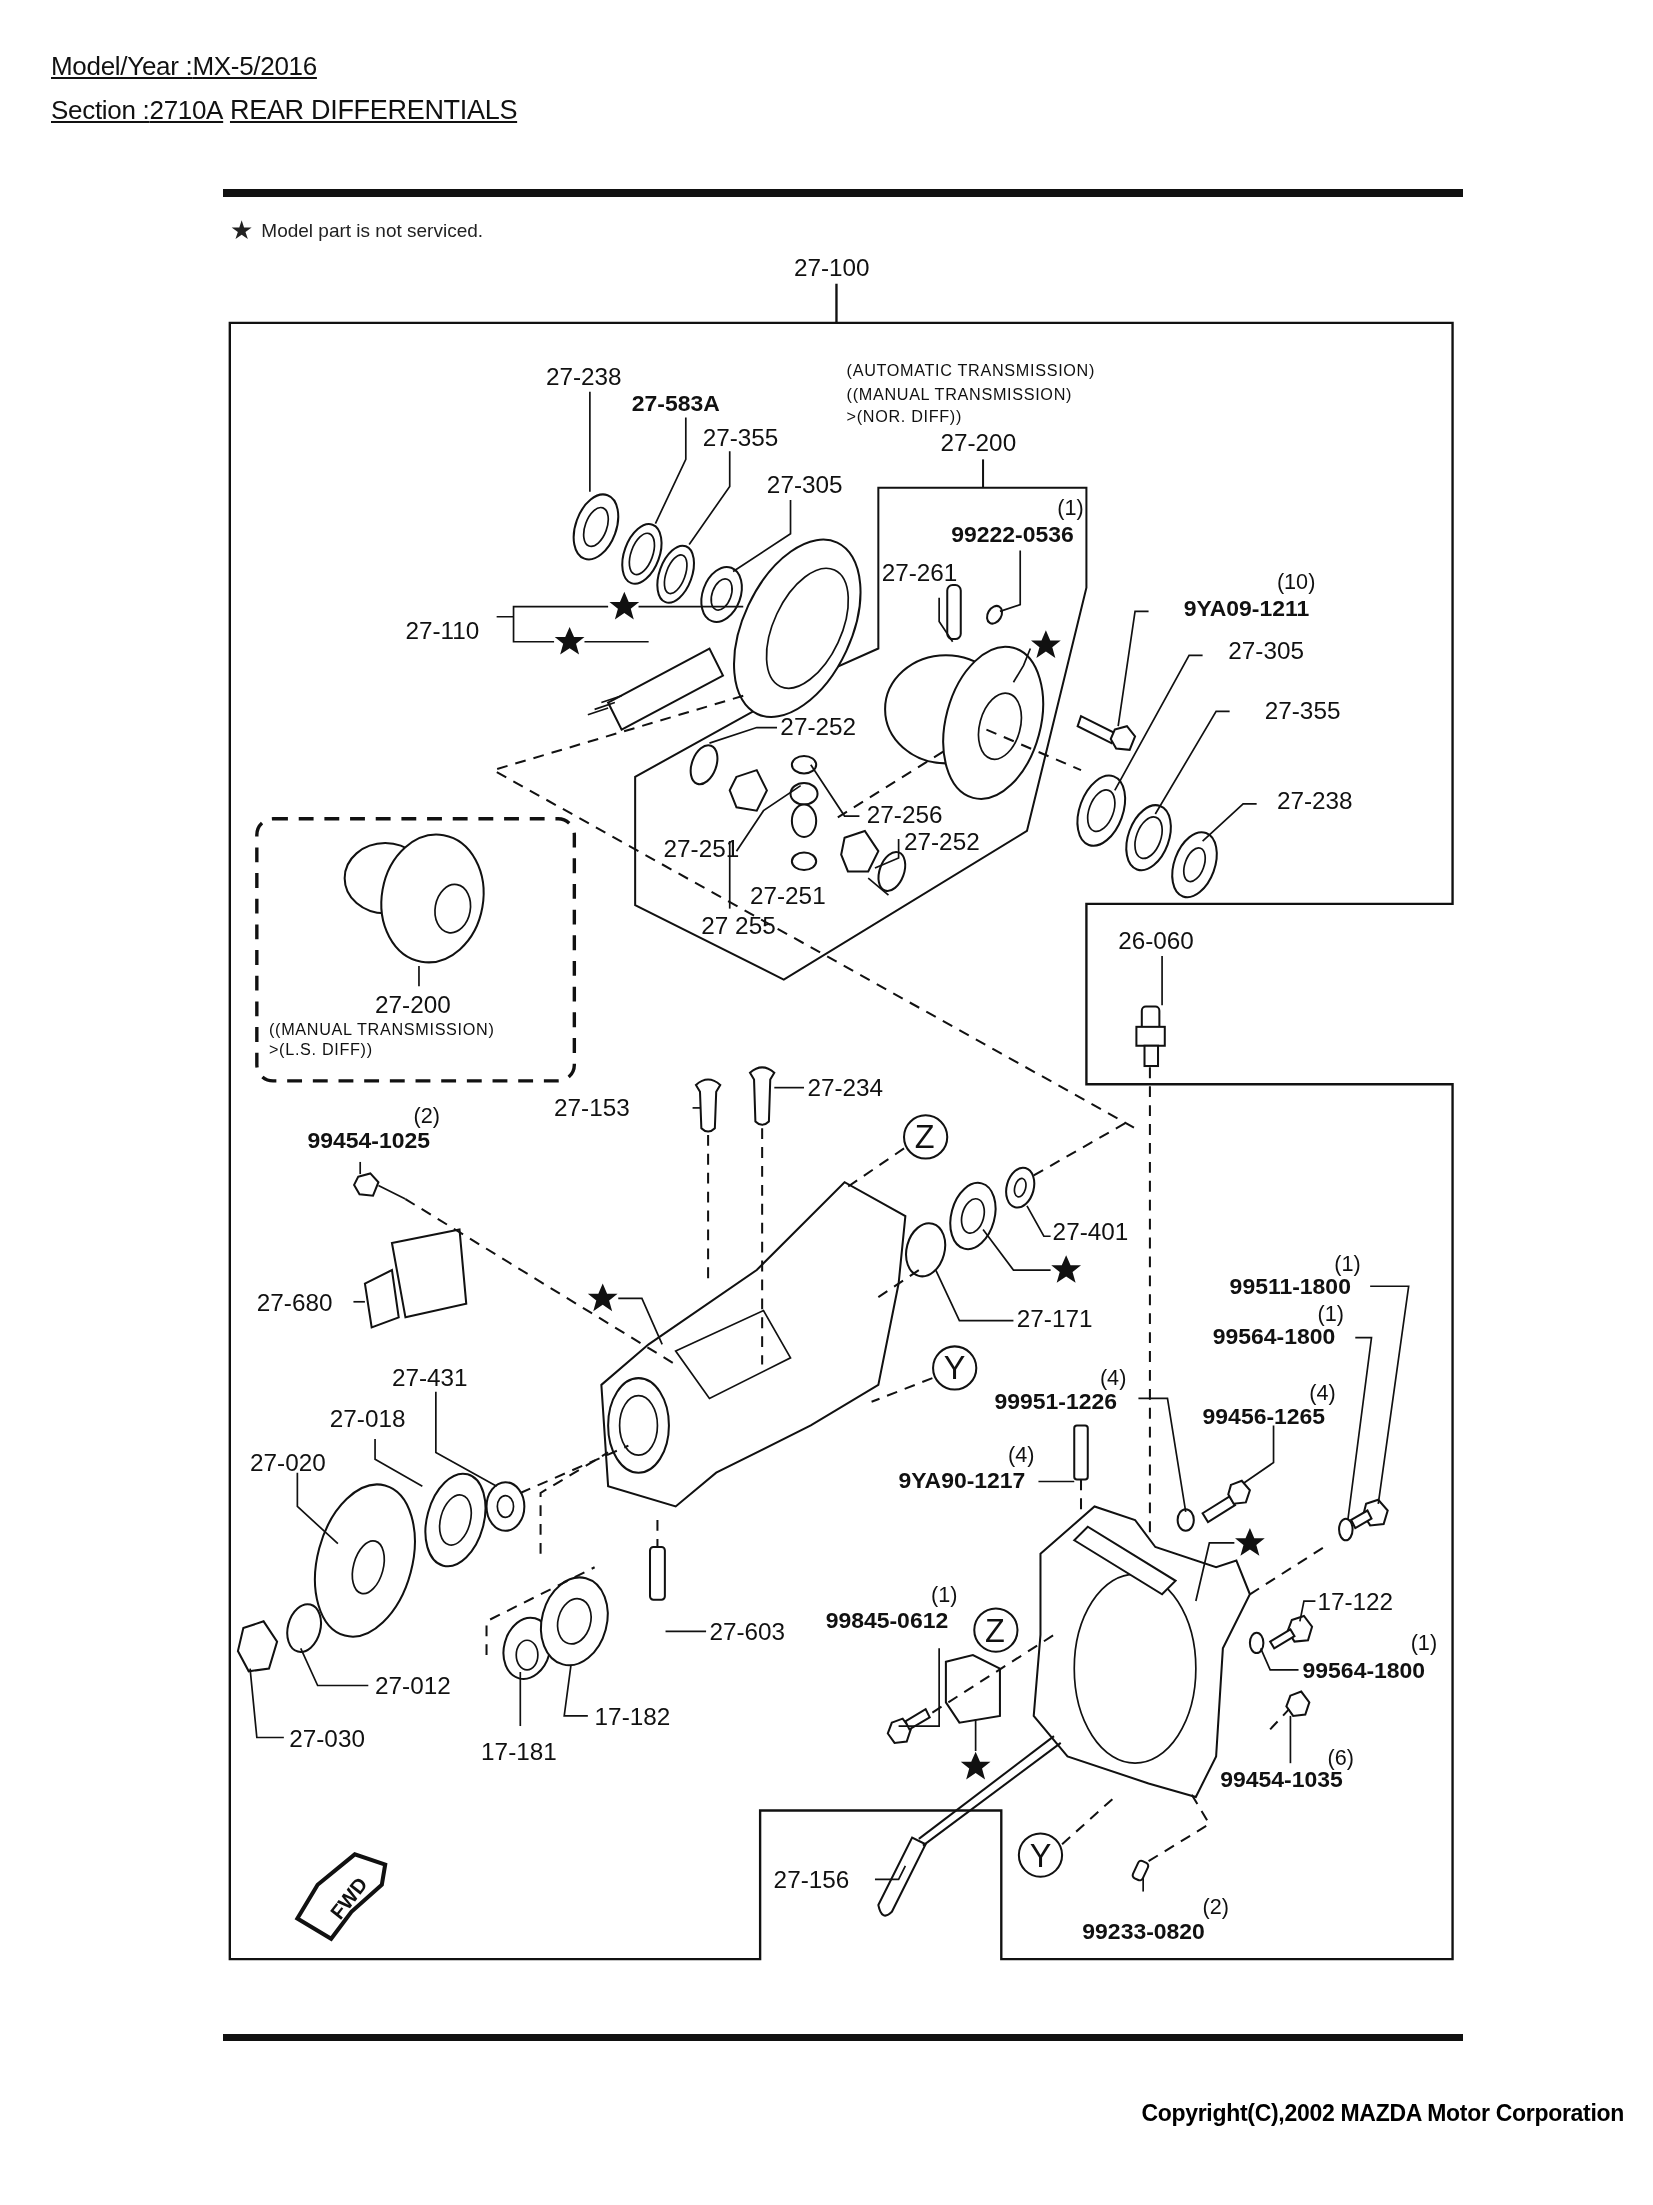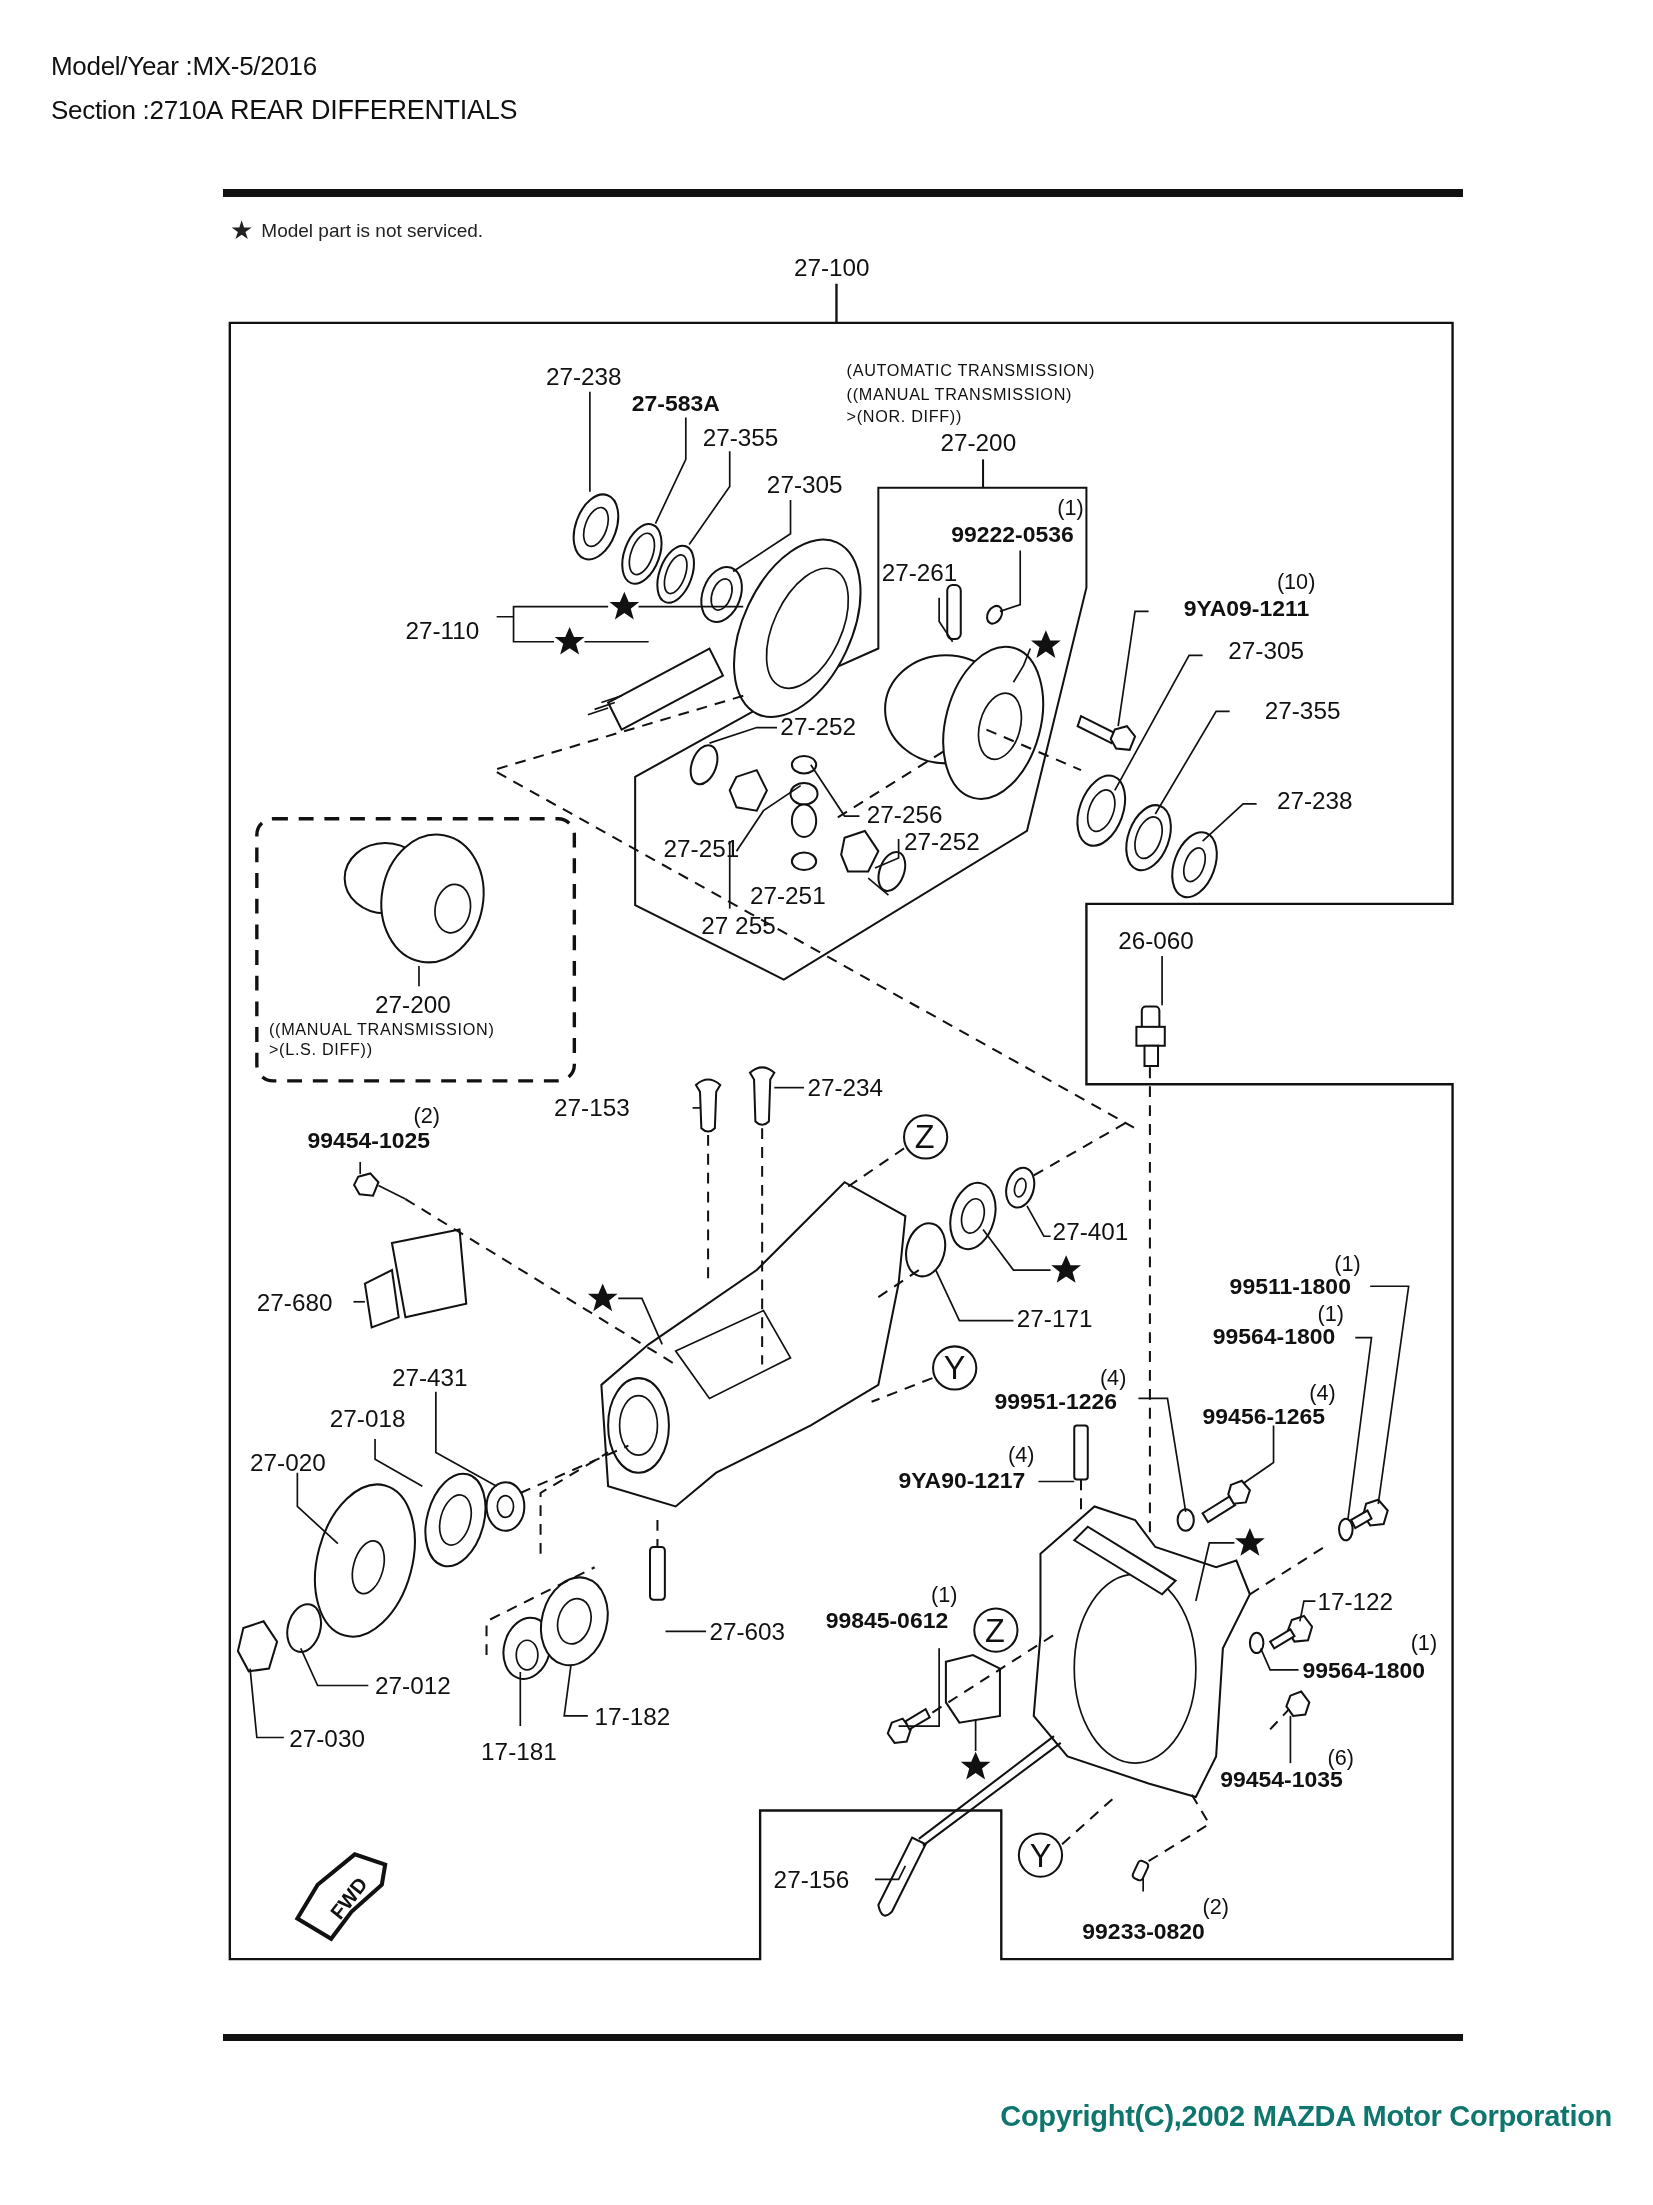--- a/index.html
+++ b/index.html
@@ -1,27 +1,27 @@
 <!DOCTYPE html>
 <html style="font-size:10.8px"><head>
 <meta charset="utf-8">
 <style>
   html, body { margin: 0; padding: 0; background: #ffffff; }
   body { width: 1654px; height: 2205px; position: relative; overflow: hidden;
          font-family: "Liberation Sans", sans-serif; color: #111; }
-  .hdr { position: absolute; left: 51px; font-size: 26px; color: #111; letter-spacing: -0.3px; }
+  .hdr { position: absolute; left: 51px; font-size: 26px; color: #111; letter-spacing: -0.3px; text-decoration: underline; }
   #hdr-model { top: 51px; }
   #hdr-section { top: 95px; text-align: center; }
   #hdr-section .title { font-size: 27px; margin-left: 6.8px; }
   .rule { position: absolute; left: 223px; width: 1240px; height: 8px; background: #111; }
   #rule-top { top: 189px; }
   #rule-bottom { top: 2034px; height: 6.8px; }
   #legend { position: absolute; left: 230px; top: 215px; font-size: 19px; color: #222; }
   #legend .star { font-size: 26px; margin-right: 8px; vertical-align: -2px; }
-  #copyright { position: absolute; right: 42px; top: 2100px; font-size: 29px; font-weight: bold; color: #0f766e; letter-spacing: -0.3px; }
+  #copyright { position: absolute; right: 30px; top: 2100px; font-size: 23px; font-weight: bold; color: #000000; letter-spacing: -0.3px; }
   #diagram { position: absolute; left: 0; top: 0; }
   .lbl { font-family: "Liberation Sans", sans-serif; font-size: 36px; fill: #111; }
   .lbl-b { font-family: "Liberation Sans", sans-serif; font-size: 34px; fill: #111; font-weight: bold; }
   .qty { font-family: "Liberation Sans", sans-serif; font-size: 32px; fill: #111; }
   .note { font-family: "Liberation Sans", sans-serif; font-size: 24px; fill: #111; letter-spacing: 1px; }
   .ln { stroke: #111; stroke-width: 3; fill: none; }
   .thin { stroke: #111; stroke-width: 2.5; fill: none; }
   .dash { stroke: #111; stroke-width: 3; fill: none; stroke-dasharray: 16 12; }
   .box { stroke: #111; stroke-width: 3.5; fill: none; }
   .part { stroke: #111; stroke-width: 3; fill: #fff; }

